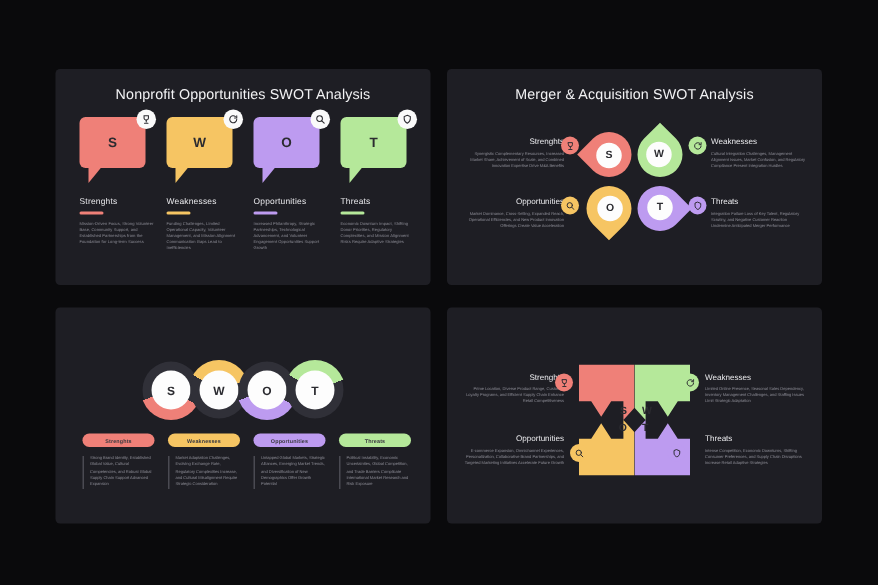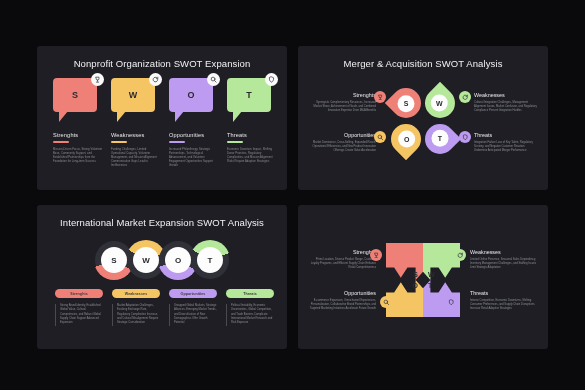--- a/index.html
+++ b/index.html
@@ -139,21 +139,21 @@
   .s4blk .s4-b{margin-top:3px;color:#8d8d96;font-size:2.7px;line-height:1.55;}
 
   .no-sel{user-select:none;}
 </style>
 </head>
 <body>
 
 <div class="board no-sel">
 
   <div class="slide" id="slide-1">
-    <div class="s-title">Nonprofit Organization SWOT Expansion</div>
+    <div class="s-title">Nonprofit Opportunities SWOT Analysis</div>
 
     <div class="bub-row">
 
       <div class="bub" style="left:0;background:#ef8078;color:#ef8078;">
         <div class="ltr">S</div>
         <div class="bub-ic">
           <svg viewBox="0 0 24 24" fill="none" stroke="#2b2b30" stroke-width="2.4" stroke-linecap="round">
               <path d="M7 4h10v5a5 5 0 0 1-10 0z"></path>
               <path d="M12 14v4"></path>
               <path d="M8 21h8"></path>
@@ -272,21 +272,20 @@
       <div class="sb-b">Integration Failure Loss of Key Talent, Regulatory Scrutiny, and Negative Customer Reaction Undermine Anticipated Merger Performance</div>
     </div>
     <div class="rnd-ic" style="left:161px;top:85px;background:#bd9bf0;">
       <svg viewBox="0 0 24 24" fill="none" stroke="#2b2b30" stroke-width="2.4" stroke-linecap="round">
           <path d="M12 3l7 3v5c0 5-3 8-7 10-4-2-7-5-7-10V6z"></path>
         </svg>
     </div>
   </div>
 
   <div class="slide" id="slide-3">
-    <div class="s-title">International Market Expansion SWOT Analysis</div>
 
     <div class="ring-row">
       <div class="ring" style="left:0;">
         <div class="arc" style="background:conic-gradient(from 120deg,#ef8078 0deg 130deg,transparent 130deg 360deg);"></div>
         <div class="inner">S</div>
       </div>
       <div class="ring" style="left:32px;">
         <div class="arc" style="background:conic-gradient(from -60deg,#f6c563 0deg 130deg,transparent 130deg 360deg);"></div>
         <div class="inner">W</div>
       </div>

